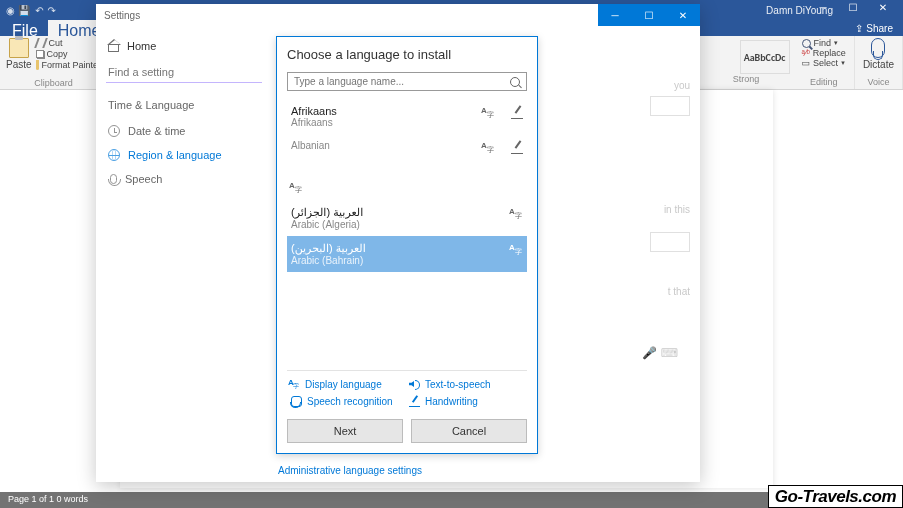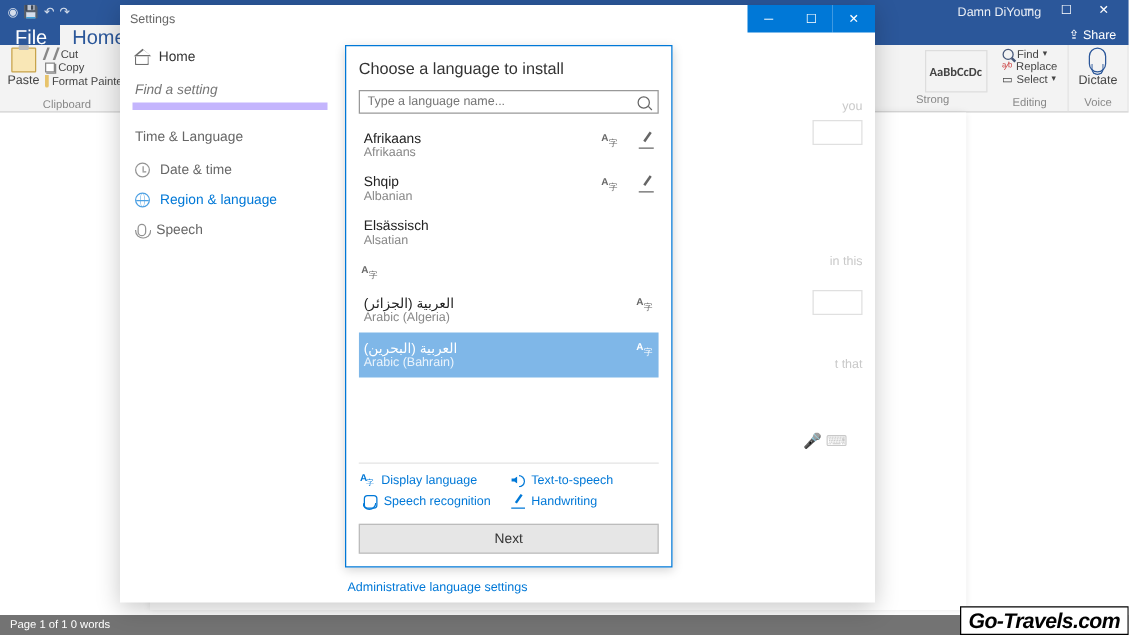--- a/index.html
+++ b/index.html
@@ -65,21 +65,21 @@
 .ic-home:after { content: ""; position: absolute; top: -4.5px; left: 0.5px; border-left: 5px solid transparent; border-right: 5px solid transparent; border-bottom: 4px solid #fff; }
 .ic-clock { border: 1.5px solid currentColor; border-radius: 50%; width: 12px; height: 12px; position: relative; }
 .ic-clock:before { content: ""; position: absolute; width: 1px; height: 4px; background: currentColor; left: 5px; top: 2px; }
 .ic-clock:after { content: ""; position: absolute; width: 3px; height: 1px; background: currentColor; left: 5px; top: 5.5px; }
 .ic-globe { border: 1.5px solid currentColor; border-radius: 50%; width: 12px; height: 12px; position: relative; }
 .ic-globe:before { content: ""; position: absolute; inset: 0; border-left: 1px solid currentColor; border-right: 1px solid currentColor; border-radius: 50%; transform: scaleX(.4); }
 .ic-globe:after { content: ""; position: absolute; left: 0; right: 0; top: 5px; height: 1px; background: currentColor; }
 .ic-mic { width: 7px; height: 10px; border: 1.2px solid currentColor; border-radius: 4px; margin-left: 2px; position: relative; }
 .ic-mic:after { content: ""; position: absolute; width: 11px; height: 6px; border: 1.2px solid currentColor; border-top: none; border-radius: 0 0 7px 7px; left: -3.5px; bottom: -3px; }
 .search-box { margin: 2px 0 10px 0; }
-.search-box input { width: 100%; border: none; border-bottom: 6px solid #c4b5fd; font-size: 11px; padding: 4px 2px; font-style: italic; color: #888; outline: none; }
+.search-box input { width: 100%; border: none; border-bottom: 1px solid #c4b5fd; font-size: 11px; padding: 4px 2px; color: #888; outline: none; }
 .settings-main { flex: 1; padding: 12px 12px 8px 0; position: relative; font-size: 11px; color: #666; }
 .ghost-text { position: absolute; font-size: 10px; color: #c9c9c9; }
 .ghost-box { position: absolute; border: 1px solid #e0e0e0; height: 20px; }
 .admin-link { position: absolute; bottom: 6px; left: 6px; font-size: 10px; color: #0078d7; }
 
 
 .lang-dialog { position: absolute; top: 36px; left: 276px; width: 262px; height: 418px; background: #fff; border: 1px solid #0078d7; box-shadow: 0 2px 8px rgba(0,0,0,.18); display: flex; flex-direction: column; padding: 10px; }
 .lang-dialog h3 { font-weight: normal; font-size: 13px; color: #333; margin-bottom: 10px; }
 .lang-search { display: flex; align-items: center; border: 1px solid #999; padding: 3px 6px; margin-bottom: 8px; }
 .lang-search input { flex: 1; border: none; outline: none; font-size: 10px; color: #888; }
@@ -273,33 +273,28 @@
           <div class="lang-native">Afrikaans</div>
           <div class="lang-sub">Afrikaans</div>
         </div>
         <div class="lang-icons">
           <span class="mini-ic ic-az"></span>
           <span class="mini-ic ic-pen"></span>
         </div>
       </div>
       <div class="lang-item">
         <div class="lang-txt">
-          <div class="lang-native">Shqip</div>
           <div class="lang-sub">Albanian</div>
         </div>
         <div class="lang-icons">
           <span class="mini-ic ic-az"></span>
           <span class="mini-ic ic-pen"></span>
         </div>
       </div>
       <div class="lang-item">
-        <div class="lang-txt">
-          <div class="lang-native">Elsässisch</div>
-          <div class="lang-sub">Alsatian</div>
-        </div>
         <div class="lang-icons">
           <span style="width:12px"></span>
         </div>
       </div>
       <div class="lang-item">
         <div class="lang-icons">
           <span class="mini-ic ic-az"></span>
         </div>
       </div>
       <div class="lang-item">
@@ -334,16 +329,17 @@
         <span class="fic fic-sr"></span>
         <span>Speech recognition</span>
       </div>
     <div class="feat">
         <span class="fic fic-hw"></span>
         <span>Handwriting</span>
       </div>
   </div>
   <div class="dlg-buttons">
     <button>Next</button>
+    <button>Cancel</button>
   </div>
 </div>
 
 <div class="watermark">Go-Travels.com</div>
 
 </body></html>

